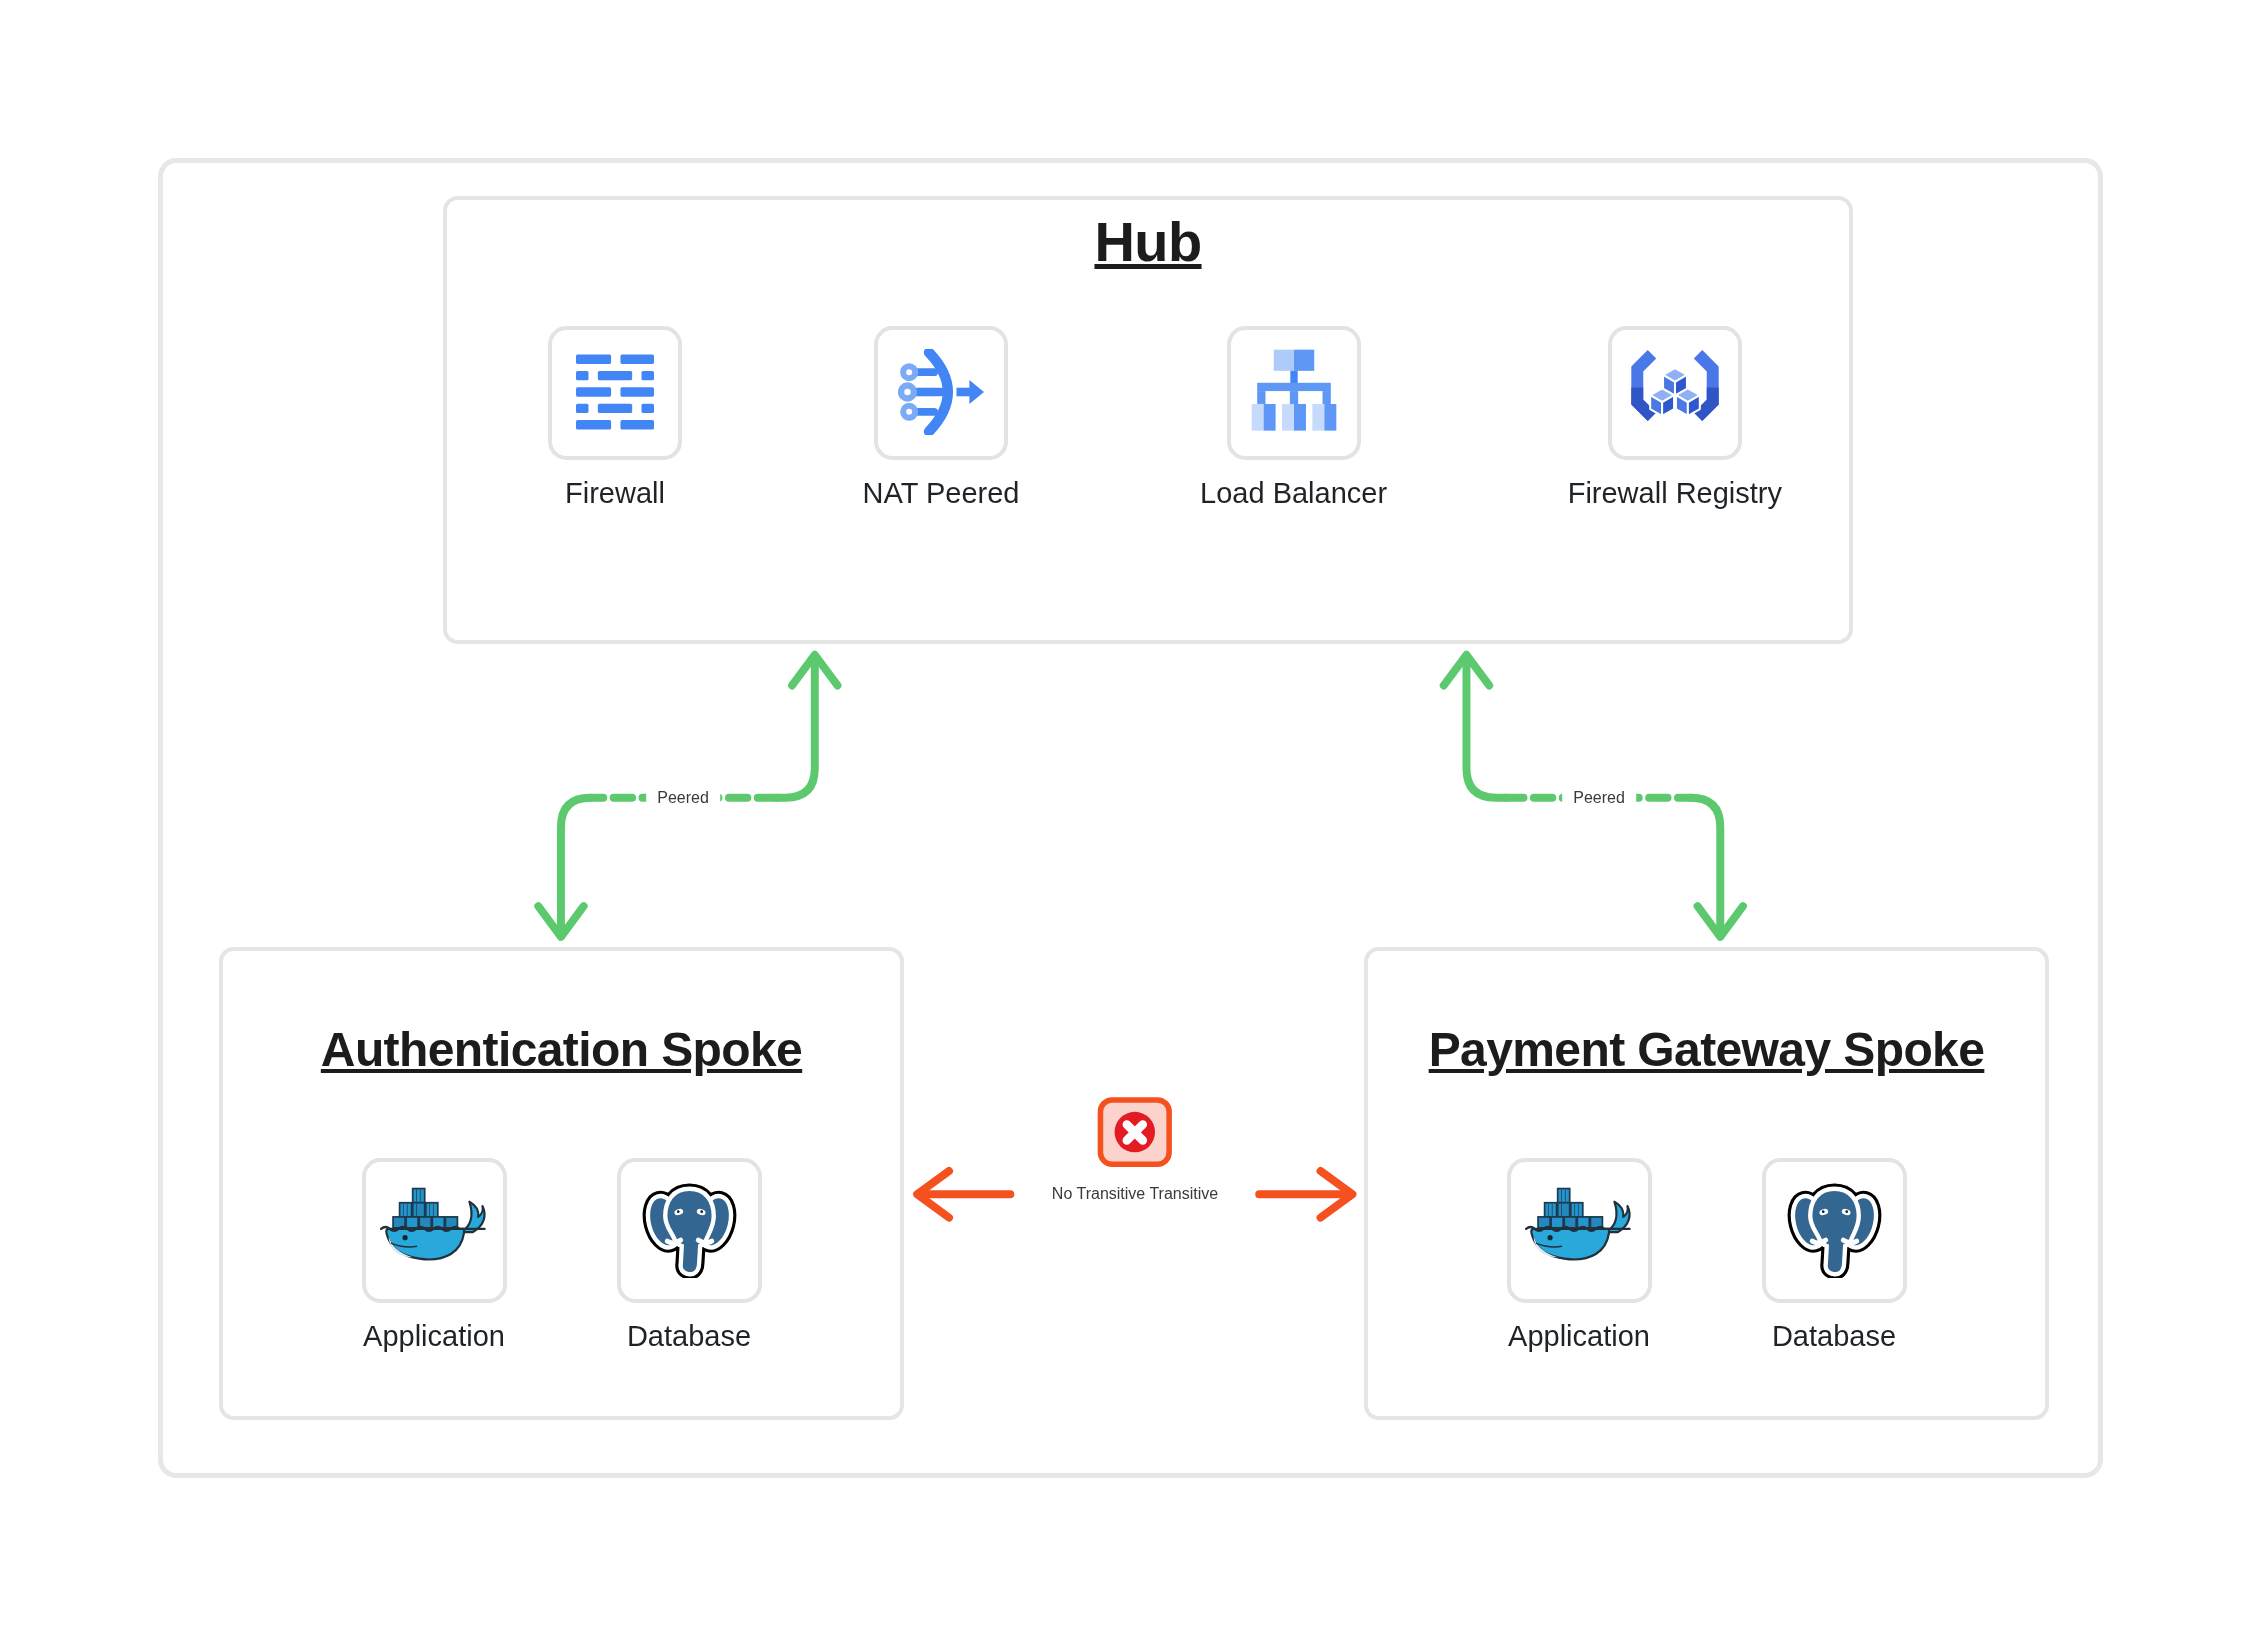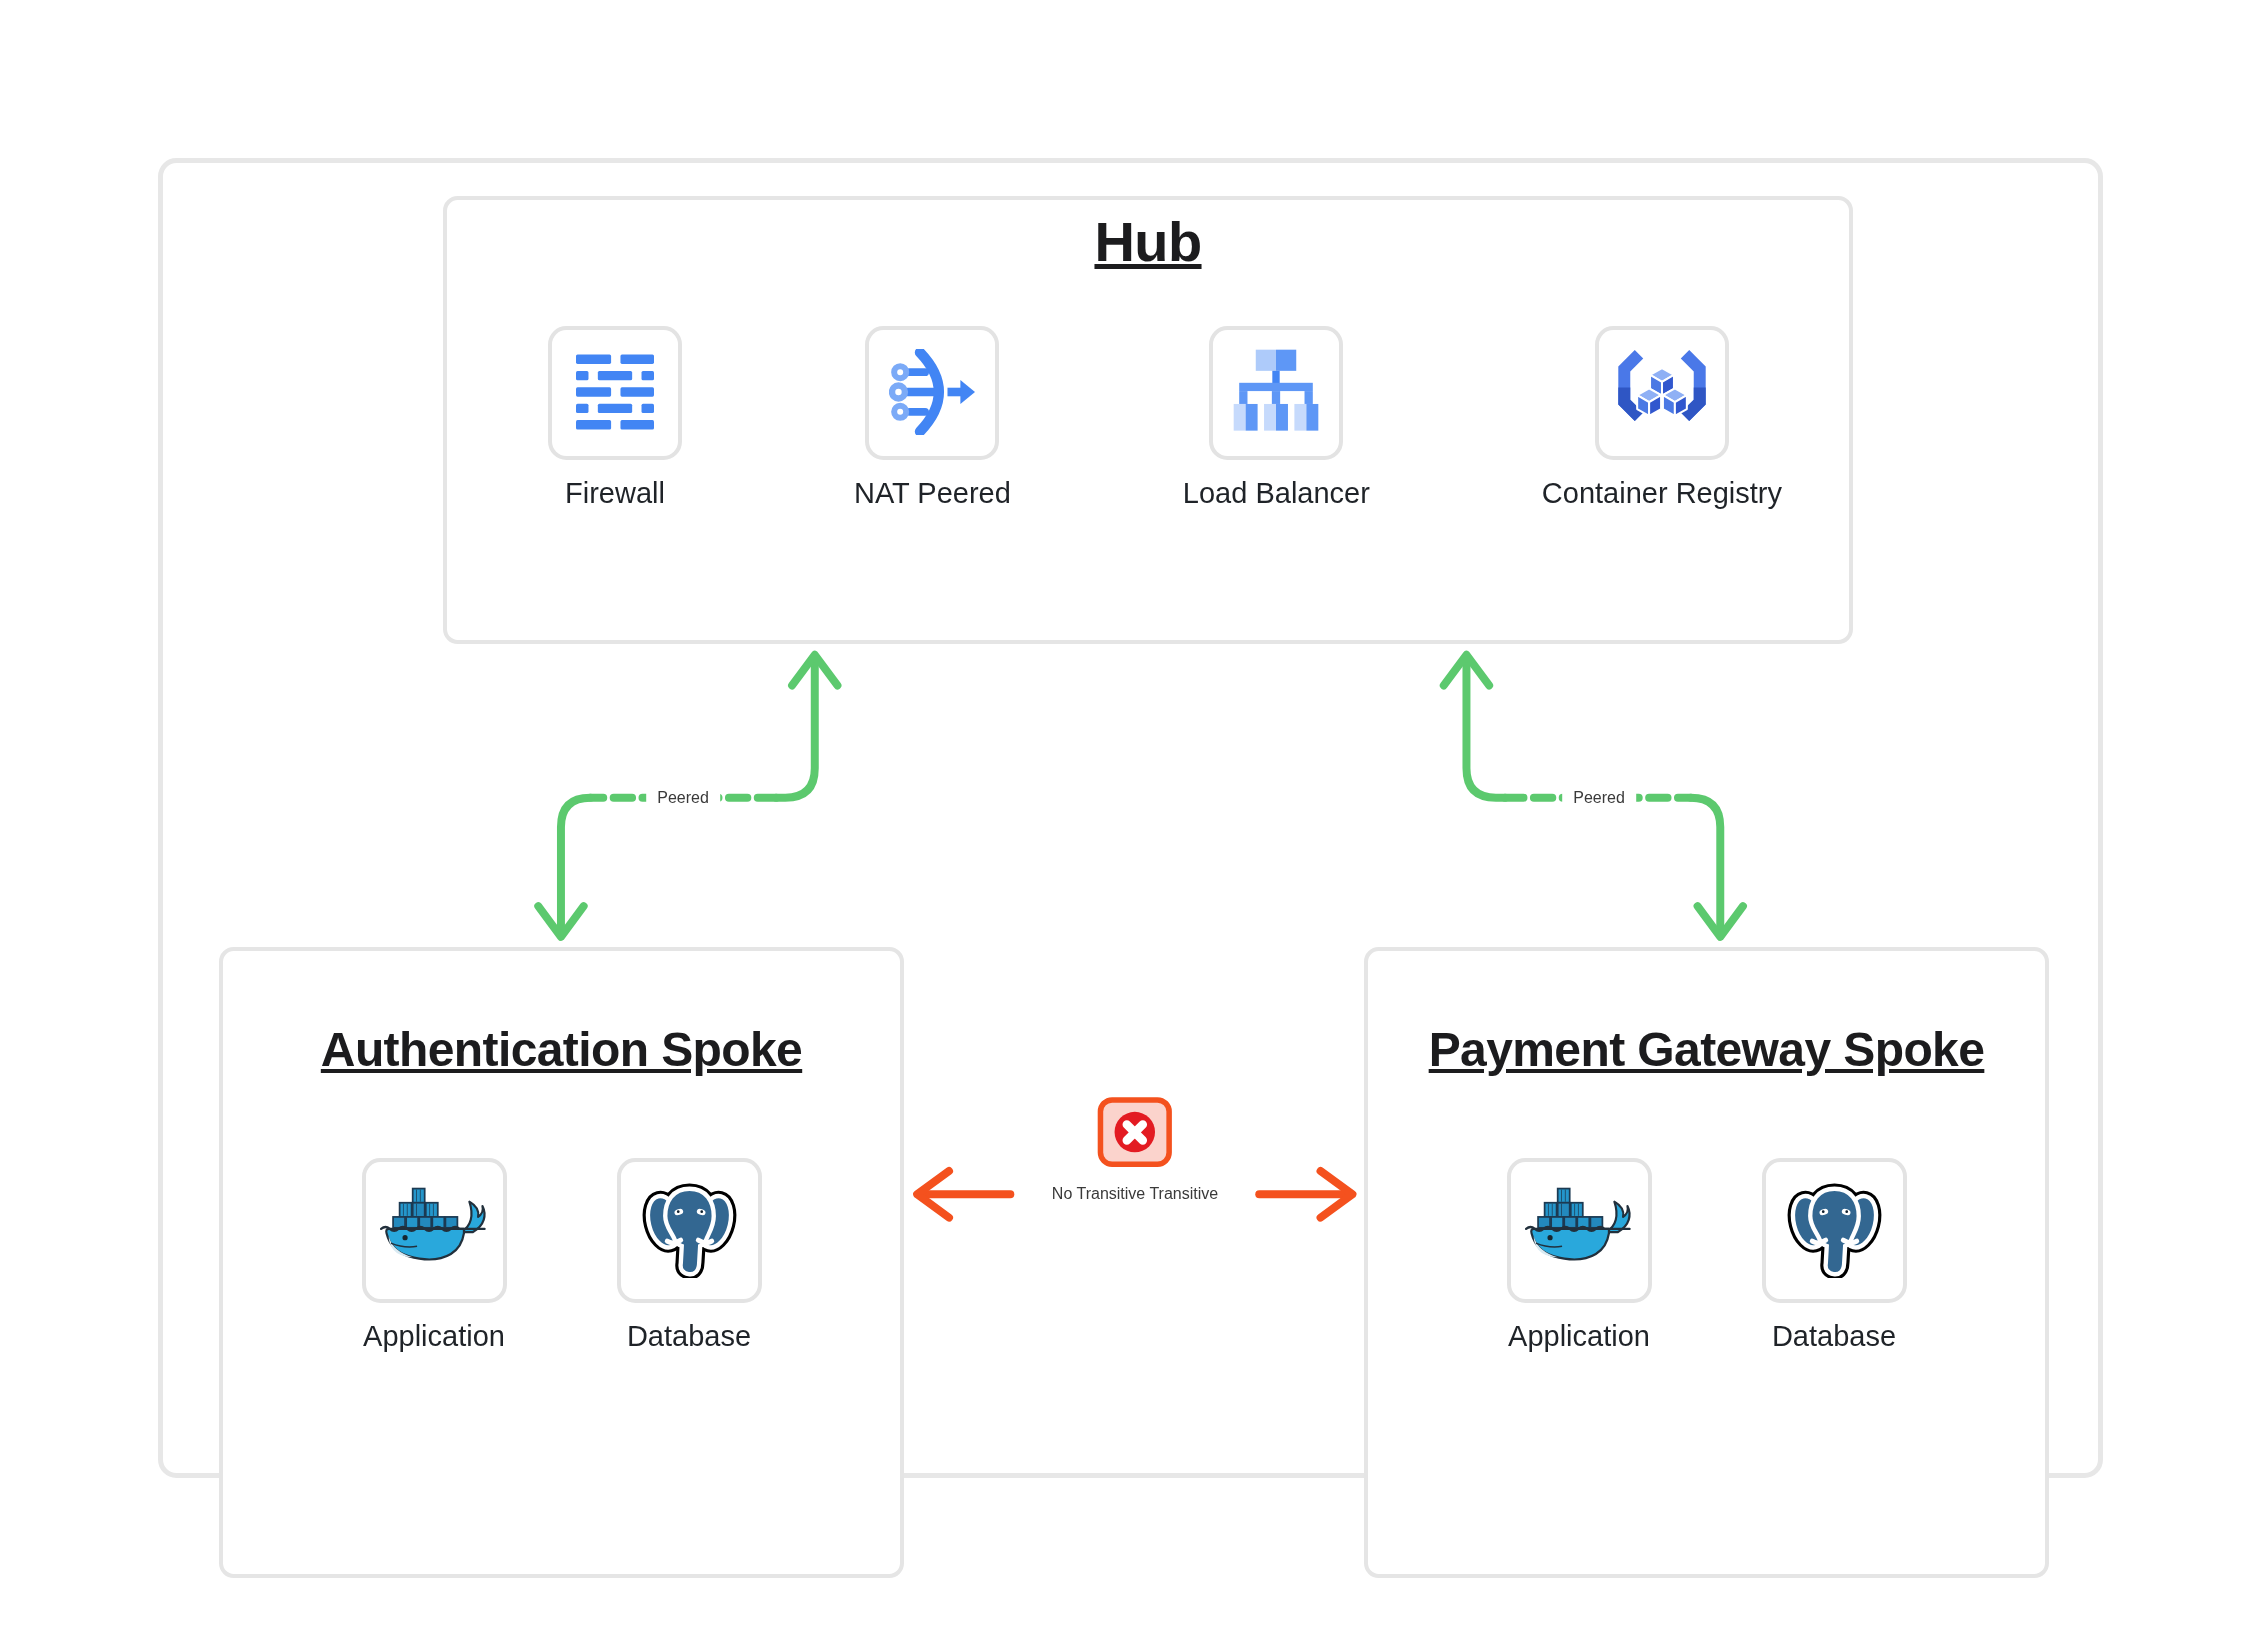--- a/index.html
+++ b/index.html
@@ -36,21 +36,21 @@
   .icon-card {
     width:134px; height:134px; background:#ffffff;
     border:4.3px solid #e3e3e3; border-radius:18.4px;
     display:flex; align-items:center; justify-content:center;
     box-sizing:border-box;
   }
   .node-label {
     margin-top:17px; font-size:29px; font-weight:500;
     color:#1f2328; white-space:nowrap;
   }
-  .spoke-box { top:947px; width:685px; height:631px; padding-top:74px; }
+  .spoke-box { top:947px; width:685px; height:473px; padding-top:74px; }
   .spoke-auth { left:219px; }
   .spoke-pay  { left:1364px; }
   .spoke-row { display:flex; justify-content:center; gap:110px; margin-top:83px; }
   .spoke-row .icon-card { width:145px; height:145px; }
   .connector-layer {
     position:absolute; left:0; top:0; width:2261px; height:1637px;
     z-index:4; pointer-events:none;
   }
   .float-label {
     position:absolute; transform:translate(-50%,-50%);
@@ -152,21 +152,21 @@
               <polygon points="36,46 49,53.5 36,61 23,53.5" fill="#8FB0F5"></polygon>
               <polygon points="23,53.5 36,61 36,76 23,68.5" fill="#4B79E4"></polygon>
               <polygon points="49,53.5 36,61 36,76 49,68.5" fill="#3157CE"></polygon>
               <polygon points="64,46 77,53.5 64,61 51,53.5" fill="#8FB0F5"></polygon>
               <polygon points="51,53.5 64,61 64,76 51,68.5" fill="#4B79E4"></polygon>
               <polygon points="77,53.5 64,61 64,76 77,68.5" fill="#3157CE"></polygon>
             </g>
           </svg>
         </span>
       </div>
-      <div class="node-label">Container Registry</div>
+      <div class="node-label">Firewall Registry</div>
     </div>
 
   </div>
 </div>
 
 <div class="zone spoke-box spoke-auth">
   <div class="zone-title spoke-title">Authentication Spoke</div>
   <div class="spoke-row">
 
     <div class="node-item">

